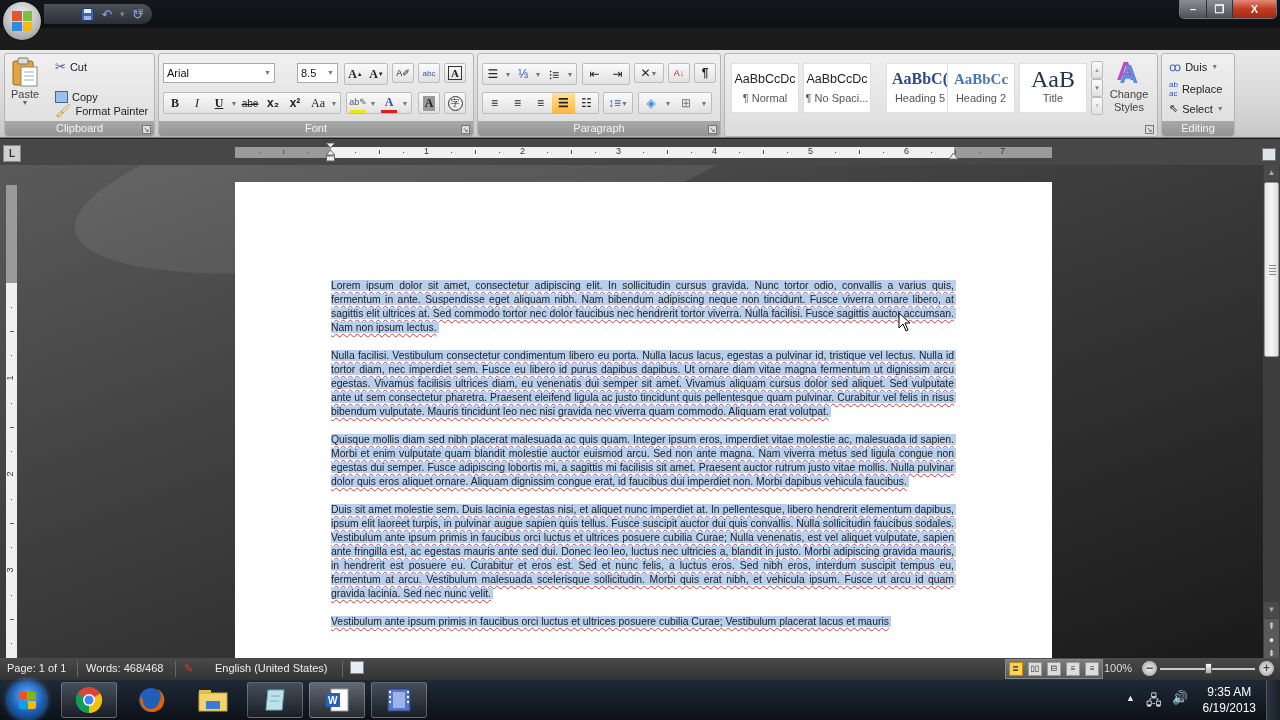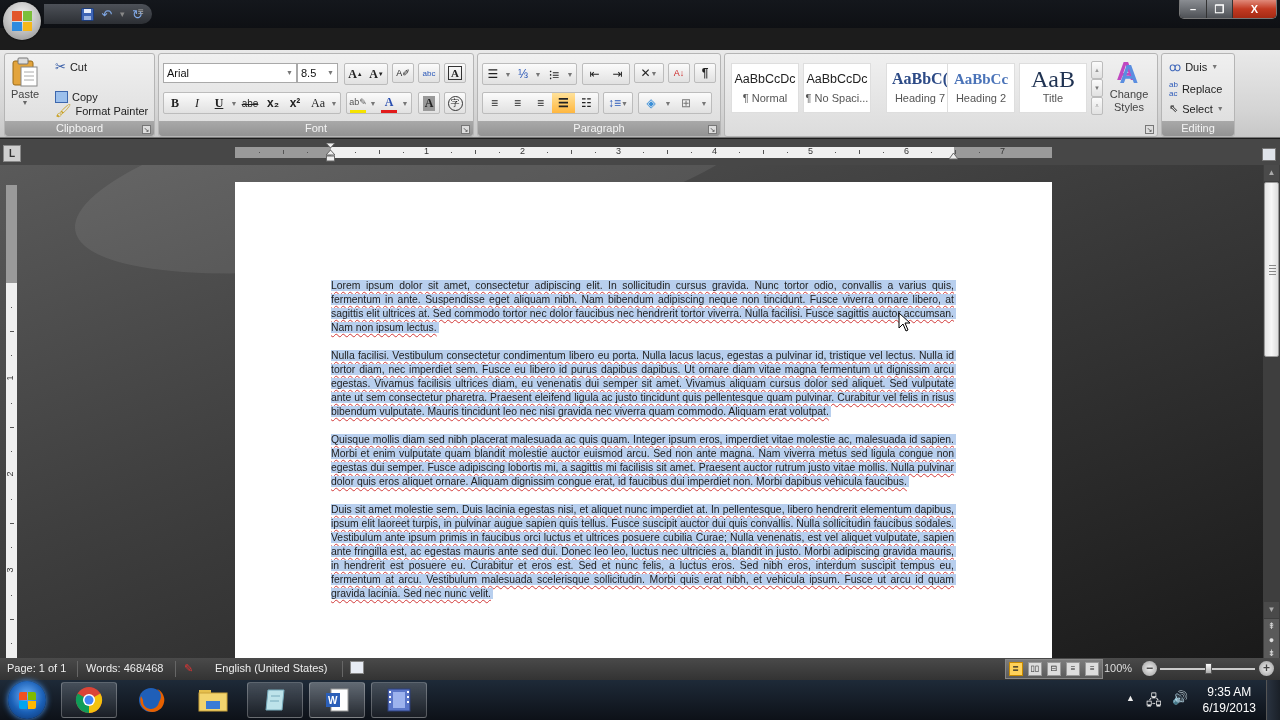--- a/index.html
+++ b/index.html
@@ -157,21 +157,21 @@
       </div>
       <div class="rbtn" style="left:50px;top:49px">
         <span style="color:#c8a020;font-size:13px">🖌</span>
         <span>Format Painter</span>
       </div>
       <div class="group-label">Clipboard</div>
       <div class="launcher">↘</div>
     </div>
 
     <div class="group" style="left:158px;width:316px">
-      <div class="combo" style="left:4px;top:9px;width:134px">
+      <div class="combo" style="left:4px;top:9px;width:112px">
         <span>Arial</span><span class="dd">▼</span>
       </div>
       <div class="combo" style="left:138px;top:9px;width:41px">
         <span>8.5</span><span class="dd">▼</span>
       </div>
       <div class="btn-strip" style="left:185px;top:9px;width:44px">
         <span style="width:21px;font-weight:bold;font-family:'Liberation Serif',serif">
             <span>A</span>
             <sup style="font-size:6px">▲</sup>
           </span>
@@ -294,21 +294,21 @@
       <div class="style-box" style="left:6px">
         <span class="sample" style="font-size:12.5px">AaBbCcDc</span>
         <span class="name">¶ Normal</span>
       </div>
       <div class="style-box" style="left:78px">
         <span class="sample" style="font-size:12.5px">AaBbCcDc</span>
         <span class="name">¶ No Spaci...</span>
       </div>
       <div class="style-box" style="left:161px">
         <span class="sample" style="font-size:16px;font-weight:bold;color:#2c4a86;font-family:'Liberation Serif',serif">AaBbC(</span>
-        <span class="name">Heading 7</span>
+        <span class="name">Heading 5</span>
       </div>
       <div class="style-box" style="left:222px">
         <span class="sample" style="font-size:15px;font-weight:bold;color:#4a73b8;font-family:'Liberation Serif',serif">AaBbCc</span>
         <span class="name">Heading 2</span>
       </div>
       <div class="style-box" style="left:294px">
         <span class="sample" style="font-size:24px;color:#1f3252;font-family:'Liberation Serif',serif">AaB</span>
         <span class="name">Title</span>
       </div>
       <div style="position:absolute;left:366px;top:7px;width:12px;height:54px;display:flex;flex-direction:column">
@@ -409,20 +409,21 @@
         <span style="position: absolute; left: 5px; width: 1px; height: 1px; background: rgb(85, 85, 85); top: 410px;"></span>
         <span style="position: absolute; left: 4px; width: 4px; height: 1px; background: rgb(85, 85, 85); top: 434px;"></span>
         <span style="position: absolute; left: 5px; width: 1px; height: 1px; background: rgb(85, 85, 85); top: 458px;"></span>
       </div>
     <div class="page">
       <div class="doc" id="doc">
           <p><span class="hl" style="background: rgb(184, 207, 238);">Lorem ipsum dolor sit amet, consectetur adipiscing elit. In sollicitudin cursus gravida. Nunc tortor odio, convallis a varius quis, fermentum in ante. Suspendisse eget aliquam nibh. Nam bibendum adipiscing neque non tincidunt. Fusce viverra ornare libero, at sagittis elit ultrices at. Sed commodo tortor nec dolor faucibus nec hendrerit tortor viverra. Nulla facilisi. Fusce sagittis auctor accumsan. Nam non ipsum lectus.</span></p>
           <p><span class="hl" style="background: rgb(184, 207, 238);">Nulla facilisi. Vestibulum consectetur condimentum libero eu porta. Nulla lacus lacus, egestas a pulvinar id, tristique vel lectus. Nulla id tortor diam, nec imperdiet sem. Fusce eu libero id purus dapibus dapibus. Ut ornare diam vitae magna fermentum ut dignissim arcu egestas. Vivamus facilisis ultrices diam, eu venenatis dui semper sit amet. Vivamus aliquam cursus dolor sed aliquet. Sed vulputate ante ut sem consectetur pharetra. Praesent eleifend ligula ac justo tincidunt quis pellentesque quam pulvinar. Curabitur vel felis in risus bibendum vulputate. Mauris tincidunt leo nec nisi gravida nec viverra quam commodo. Aliquam erat volutpat.</span></p>
           <p><span class="hl" style="background: rgb(184, 207, 238);">Quisque mollis diam sed nibh placerat malesuada ac quis quam. Integer ipsum eros, imperdiet vitae molestie ac, malesuada id sapien. Morbi et enim vulputate quam blandit molestie auctor euismod arcu. Sed non ante magna. Nam viverra metus sed ligula congue non egestas dui semper. Fusce adipiscing lobortis mi, a sagittis mi facilisis sit amet. Praesent auctor rutrum justo vitae mollis. Nulla pulvinar dolor quis eros aliquet ornare. Aliquam dignissim congue erat, id faucibus dui imperdiet non. Morbi dapibus vehicula faucibus.</span></p>
           <p><span class="hl" style="background: rgb(184, 207, 238);">Duis sit amet molestie sem. Duis lacinia egestas nisi, et aliquet nunc imperdiet at. In pellentesque, libero hendrerit elementum dapibus, ipsum elit laoreet turpis, in pulvinar augue sapien quis tellus. Fusce suscipit auctor dui quis convallis. Nulla sollicitudin faucibus sodales. Vestibulum ante ipsum primis in faucibus orci luctus et ultrices posuere cubilia Curae; Nulla venenatis, est vel aliquet vulputate, sapien ante fringilla est, ac egestas mauris ante sed dui. Donec leo leo, luctus nec ultricies a, blandit in justo. Morbi adipiscing gravida mauris, in hendrerit est posuere eu. Curabitur et eros est. Sed et nunc felis, a luctus eros. Sed nibh eros, interdum suscipit tempus eu, fermentum at arcu. Vestibulum malesuada scelerisque sollicitudin. Morbi quis erat nibh, et vehicula ipsum. Fusce ut arcu id quam gravida lacinia. Sed nec nunc velit.</span></p>
+          <p><span class="hl" style="background: rgb(184, 207, 238);">Vestibulum ante ipsum primis in faucibus orci luctus et ultrices posuere cubilia Curae; Vestibulum placerat lacus et mauris</span></p>
         </div>
     </div>
   </div>
   <svg class="cursor" viewBox="0 0 14 20">
       <polygon points="1,1 1,16 5,12 8,19 10,18 7,11 12,11" fill="#fff" stroke="#000" stroke-width="1"></polygon>
     </svg>
 
   <div class="vscroll">
 
     <div class="thumb" style="top:17px">

